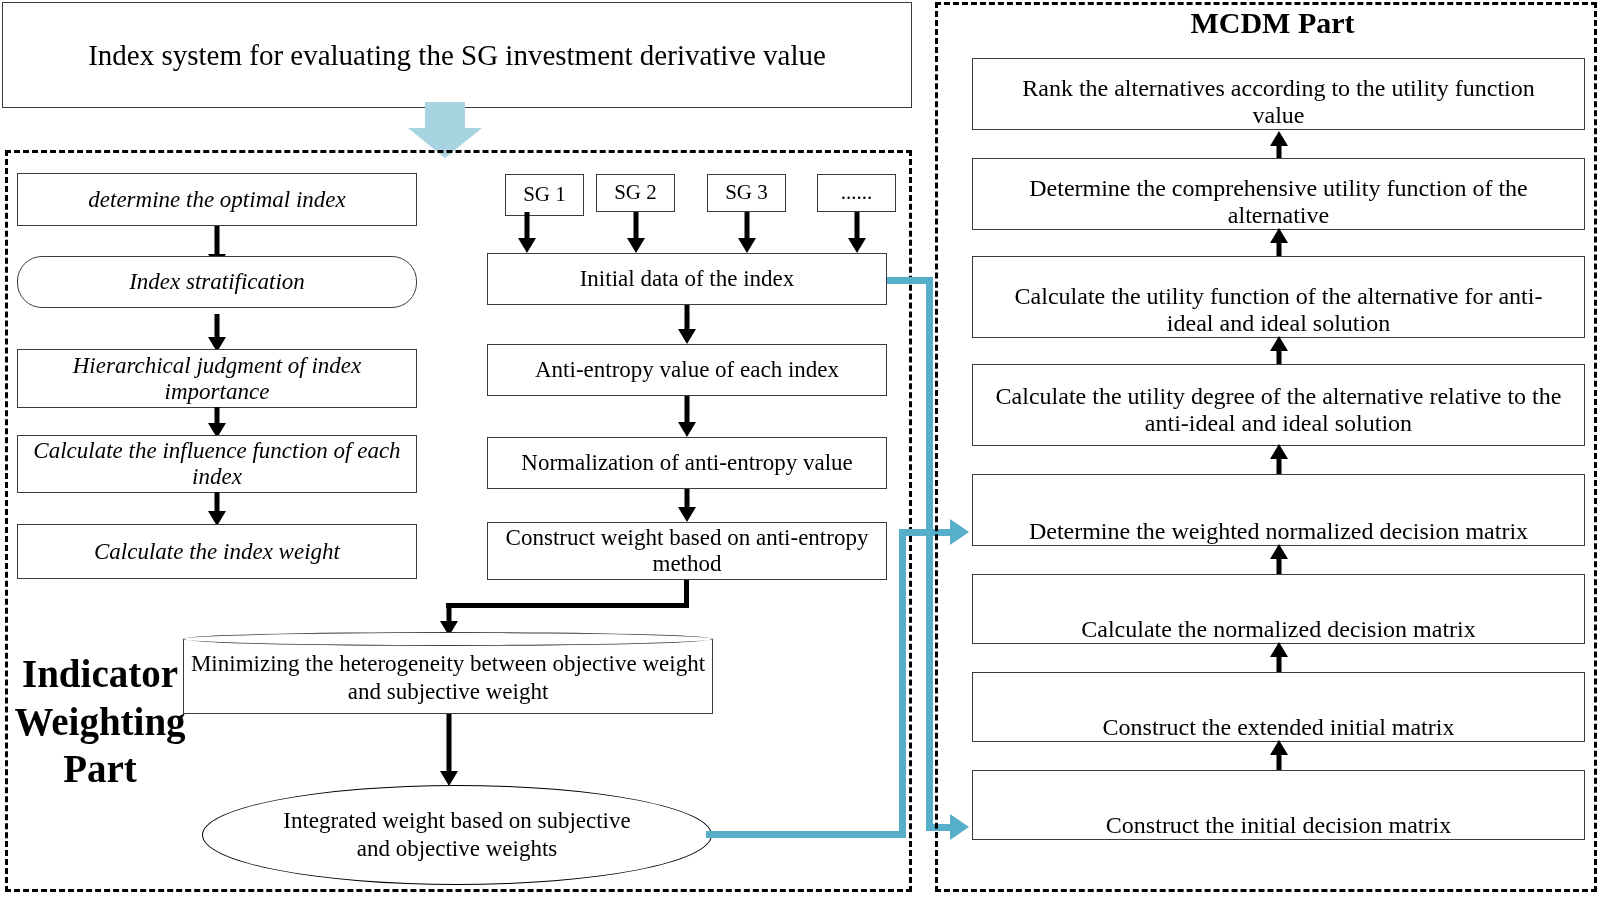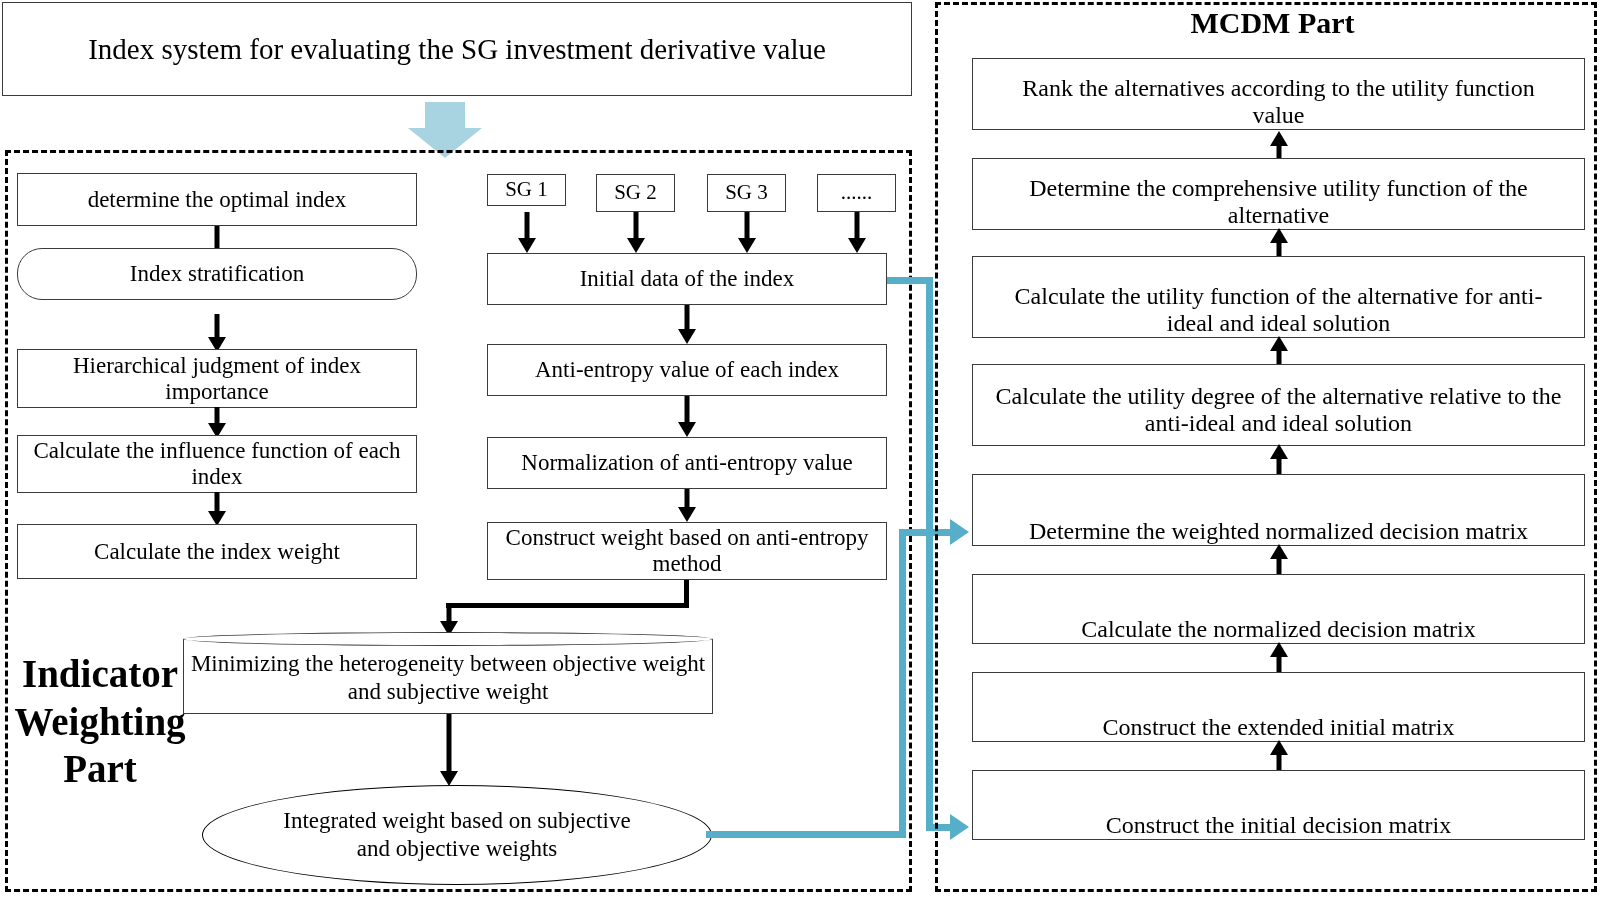--- a/index.html
+++ b/index.html
@@ -4,21 +4,21 @@
 <style>
   html,body{margin:0;padding:0;background:#ffffff;}
   body{width:1603px;height:897px;overflow:hidden;font-family:"Liberation Serif",serif;}
   #root{position:relative;width:1603px;height:897px;background:#fff;}
 
   .box{position:absolute;box-sizing:border-box;border:1.6px solid #3b3b3b;background:#fff;
        display:flex;align-items:center;justify-content:center;text-align:center;
        font-family:"Liberation Serif",serif;color:#000;line-height:1.12;}
 
   .title-box{font-size:29px;}
-  .lbox{font-size:23px;}
+  .lbox{font-size:23px;font-style:italic;}
   .mbox{font-size:23px;}
   .sgbox{font-size:21px;}
   .rbox{font-size:24px;align-items:flex-end;}
 
   .dashed{position:absolute;box-sizing:border-box;border:3.5px dashed #000;background:transparent;}
 
   .part-label{position:absolute;font-family:Liberation Serif, serif;font-weight:bold;
               font-size:39px;line-height:1.22;text-align:center;color:#000;}
   .mcdm-title{position:absolute;font-family:"Liberation Serif",serif;font-weight:bold;
               font-size:30px;text-align:center;color:#000;}
@@ -56,21 +56,21 @@
   
   .ellipse{position:absolute;border:1.8px solid #000;border-radius:50%;background:#fff;
            display:flex;align-items:center;justify-content:center;text-align:center;
            font-size:23px;line-height:1.2;box-sizing:border-box;}
 </style>
 </head>
 <body>
 
 <div id="root">
 
-  <div class="box title-box" style="left:2px;top:2px;width:910px;height:94px;padding:0 40px;">
+  <div class="box title-box" style="left:2px;top:2px;width:910px;height:106px;padding:0 40px;">
     <span>Index system for evaluating the SG investment derivative value</span>
   </div>
 
   <div class="bigarrow" style="left:406px;top:102px;width:78px;height:52px;">
     <div class="stem" style="left:19px;top:0;width:40px;height:26px;"></div>
     <div class="tip" style="left:2px;top:26px;"></div>
   </div>
 
   <div class="dashed" style="left:5px;top:150px;width:907px;height:742px;"></div>
 
@@ -79,21 +79,21 @@
   </div>
 
   <div class="box lbox" style="left:17px;top:173px;width:400px;height:53px;padding:0 8px;">
     <span>determine the optimal index</span>
   </div>
   <div class="varrow down" style="left:207px;top:226px;width:20px;height:43px;">
     <div class="shaft" style="height:28px;"></div>
       <div class="head" style="top:28px;"></div>
   </div>
 
-  <div class="box lbox" style="left:17px;top:248px;width:400px;height:52px;padding:0 8px;border-radius:25px;">
+  <div class="box lbox" style="left:17px;top:256px;width:400px;height:52px;padding:0 8px;border-radius:25px;">
     <span>Index stratification</span>
   </div>
   <div class="varrow down" style="left:207px;top:314px;width:20px;height:38px;">
     <div class="shaft" style="height:23px;"></div>
       <div class="head" style="top:23px;"></div>
   </div>
 
   <div class="box lbox" style="left:17px;top:349px;width:400px;height:59px;padding:0 12px;">
     <span>Hierarchical judgment of index importance</span>
   </div>
@@ -107,21 +107,21 @@
   </div>
   <div class="varrow down" style="left:207px;top:492px;width:20px;height:34px;">
     <div class="shaft" style="height:19px;"></div>
       <div class="head" style="top:19px;"></div>
   </div>
 
   <div class="box lbox" style="left:17px;top:524px;width:400px;height:55px;padding:0 8px;">
     <span>Calculate the index weight</span>
   </div>
 
-  <div class="box sgbox" style="left:487px;top:174px;width:79px;height:32px;">
+  <div class="box sgbox" style="left:505px;top:174px;width:79px;height:42px;">
     <span>SG 1</span>
   </div>
   <div class="box sgbox" style="left:596px;top:174px;width:79px;height:38px;">
     <span>SG 2</span>
   </div>
   <div class="box sgbox" style="left:707px;top:174px;width:79px;height:38px;">
     <span>SG 3</span>
   </div>
   <div class="box sgbox" style="left:817px;top:174px;width:79px;height:38px;">
     <span>......</span>

